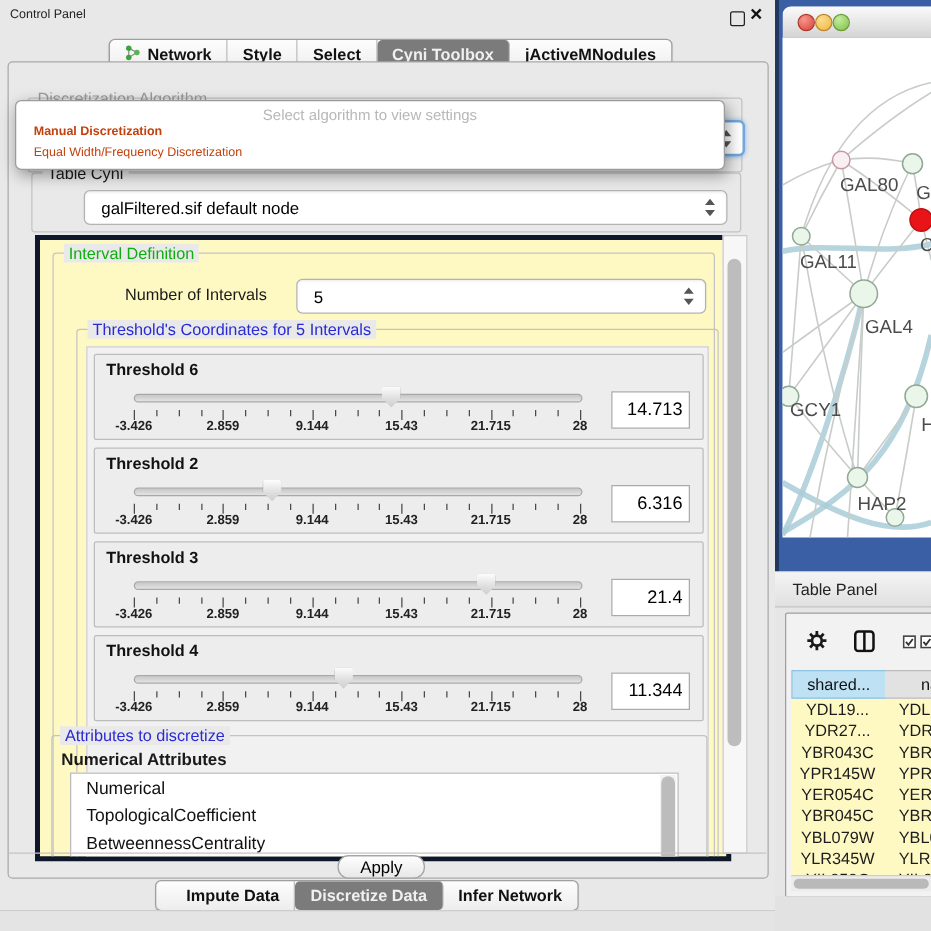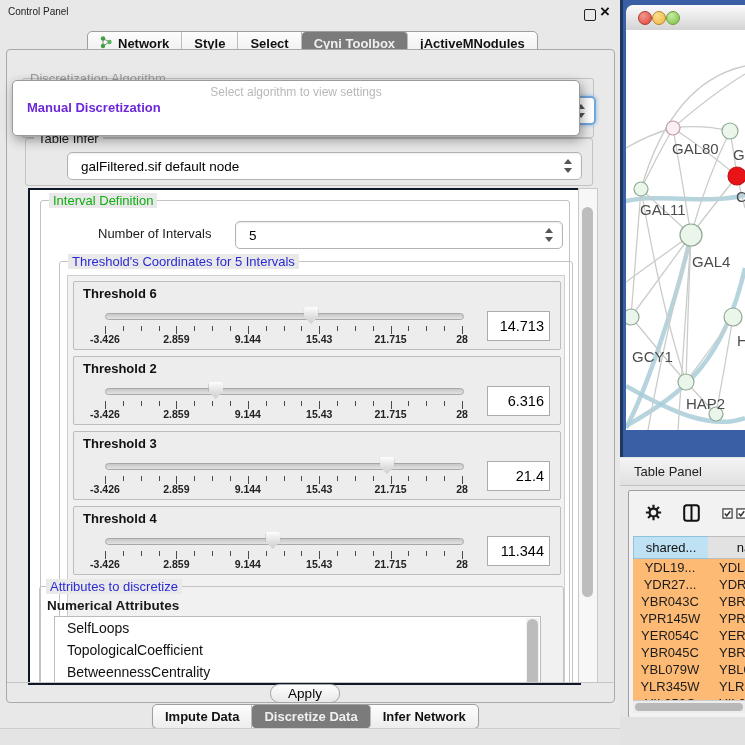--- a/index.html
+++ b/index.html
@@ -37,37 +37,37 @@
   
   #algo-group{left:22px;top:78px;width:570px;height:58px;}
   #algo-title{position:absolute;left:30px;top:71px;color:#979b97;font-size:13px;}
   #algo-combo-frag{left:566px;top:96px;width:26px;height:25px;background:#fff;
     border:2.5px solid #74a7dc;border-radius:5px;box-shadow:0 0 4px #86b4e4;z-index:5;}
 
   
   #popup{left:12px;top:80px;width:566px;height:54px;background:#fff;border:1px solid #9b9b9b;
     border-radius:5px;box-shadow:2px 4px 12px rgba(0,0,0,.38);z-index:50;}
   #popup-hint{left:0;top:4px;width:100%;text-align:center;color:var(--popup-hint);font-size:12px;}
-  .popup-item{left:2px;width:560px;padding-left:12px;font-size:13px;color:#6d28d9;white-space:nowrap;}
+  .popup-item{left:2px;width:560px;padding-left:12px;font-size:10px;color:#c2410c;white-space:nowrap;}
   #popup-item-0{top:19px;font-weight:bold;}
   #popup-item-1{top:36px;}
 
   
   #tabledata-group{left:25px;top:138px;width:566px;height:46px;}
   .combo{position:absolute;background:#fff;border:1px solid #b3b3b3;border-radius:5px;
     box-shadow:inset 0 1px 2px rgba(0,0,0,.08);display:flex;align-items:center;}
   .combo .cval{padding-left:13px;font-size:13.5px;color:#000;}
   .stepper{position:absolute;right:8px;top:50%;transform:translateY(-50%);width:9px;height:14px;}
   .stepper:before,.stepper:after{content:"";position:absolute;left:0;border-left:4.5px solid transparent;border-right:4.5px solid transparent;}
   .stepper:before{top:0;border-bottom:5px solid #555;}
   .stepper:after{bottom:0;border-top:5px solid #555;}
   #tabledata-combo{left:41px;top:13px;width:513px;height:26px;}
 
   
-  #viewport{left:28px;top:188px;width:549px;height:493px;overflow:hidden;border:2px solid #0f172a;background:#ffffff;}
+  #viewport{left:28px;top:188px;width:549px;height:493px;overflow:hidden;border:4px solid #0f172a;background:#fef9c3;}
   #v-scrollbar{left:578px;top:188px;width:18px;height:493px;background:#f7f7f7;border:1px solid #c9c9c9;}
   #v-thumb{position:absolute;left:2.5px;top:18px;width:11px;height:390px;background:#bdbdbd;border-radius:6px;}
 
   #interval-group{left:10px;top:10px;width:528px;height:566px;}
   #interval-title{color:var(--accent-green-title);}
   #noi-label{position:absolute;left:57px;top:25px;font-weight:normal;}
   #noi-combo{left:194px;top:20px;width:326px;height:26px;}
 
   #thr-group{left:18px;top:60px;width:512px;height:510px;}
   #thr-title{color:var(--accent-blue-title);white-space:nowrap;}
@@ -95,21 +95,21 @@
   #num-attr-label{position:absolute;left:17px;top:408px;font-weight:bold;font-size:13.5px;}
   #attr-list{position:absolute;left:24px;top:426px;width:485px;height:84px;background:#fff;border:1px solid #bbb;}
   .list-item{padding:3px 0 3px 12px;font-size:14px;color:#111;}
   #list-scrollbar{position:absolute;right:1px;top:1px;width:13px;height:80px;background:#f2f2f2;}
   #list-thumb{position:absolute;left:1px;top:1px;width:11px;height:76px;background:#bcbcbc;border-radius:6px;}
 
   #apply-sep{left:7px;top:682px;width:606px;height:1px;background:#c4c4c4;}
   #apply-btn{left:270px;top:684px;width:68px;height:17px;background:linear-gradient(#fefefe,#e8e8e8);
     border:1px solid #a5a5a5;border-radius:9px;text-align:center;font-size:13.5px;line-height:17px;color:#000;}
 
-  #bottom-tabs{left:152px;top:704px;height:23px;}
+  #bottom-tabs{left:124px;top:704px;height:23px;padding-left:12px;}
   #cp-bottom-line{left:0;top:728px;width:620px;height:1px;background:#cdcdcd;}
   #cp-bottom{left:0;top:729px;width:620px;height:16px;background:#e4e4e4;}
 
   
   #net-window{left:620px;top:0;width:125px;height:457px;
     background:linear-gradient(90deg,var(--frame-blue-dark) 0 3px,var(--frame-blue) 3px);}
   #net-titlebar{left:6px;top:5px;width:119px;height:25px;border-top-left-radius:7px;
     background:linear-gradient(#fbfbfb,#d4d4d4);border-bottom:1px solid #a9a9a9;}
   .light{position:absolute;top:6px;width:12px;height:12px;border-radius:50%;}
   #light-close{left:12px;background:radial-gradient(circle at 35% 30%,#f4988f,var(--traffic-red));border:1px solid #ad3a31;}
@@ -127,21 +127,21 @@
   
   #tp-bar{left:620px;top:458px;width:125px;height:27px;background:linear-gradient(#f4f4f4,#e0e0e0);
     border-bottom:1px solid #c2c2c2;}
   #tp-title{left:14px;top:6px;font-size:13px;color:#222;}
   #tp-container{left:628px;top:490px;width:117px;height:226px;border:1px solid #9e9e9e;border-radius:2px;background:#f2f2f2;}
   #tp-toolbar{position:absolute;left:0;top:0;width:117px;height:40px;}
   #gear-icon{position:absolute;left:16px;top:13px;}
   #split-icon{position:absolute;left:54px;top:13px;}
   #check-icon-1{position:absolute;left:93px;top:16px;}
   #check-icon-2{position:absolute;left:107px;top:16px;}
-  #tp-table{position:absolute;left:4px;top:45px;width:113px;height:164px;background:#fdba74;overflow:hidden;}
+  #tp-table{position:absolute;left:4px;top:45px;width:113px;height:164px;background:#fef9c3;overflow:hidden;}
   .th{position:absolute;top:0;height:21px;line-height:21px;text-align:center;font-size:13px;color:#111;}
   #th-shared{left:0;width:74px;background:var(--header-selected-col);border:1px solid #8fc2de;}
   #th-name{left:75px;width:90px;background:#e2e2e2;border:1px solid #bdbdbd;border-left:none;}
   .trow{position:absolute;left:0;width:170px;height:17px;line-height:17px;font-size:13px;color:#1c1c1c;}
   .c1{position:absolute;left:0;width:74px;text-align:center;}
   .c2{position:absolute;left:86px;}
   #h-scrollbar{position:absolute;left:4px;top:209px;width:113px;height:12px;background:#ececec;border-top:1px solid #ccc;}
   #h-thumb{position:absolute;left:2px;top:2px;width:108px;height:8px;background:#b9b9b9;border-radius:5px;}
   #right-bottom{left:620px;top:717px;width:125px;height:28px;background:#e2e2e2;}
 </style>
@@ -190,24 +190,25 @@
 
   <div class="group" id="algo-group"></div>
   <div id="algo-title">Discretization Algorithm</div>
   <div class="abs" id="algo-combo-frag">
     <span class="stepper"></span>
   </div>
 
   <div class="abs" id="popup">
     <div class="abs" id="popup-hint">Select algorithm to view settings</div>
     <div class="abs popup-item" id="popup-item-0">Manual Discretization</div>
+    <div class="abs popup-item" id="popup-item-1">Equal Width/Frequency Discretization</div>
   </div>
 
   <div class="group" id="tabledata-group">
-    <span class="gtitle">Table Infer</span>
+    <span class="gtitle">Table Cyni</span>
     <div class="combo" id="tabledata-combo">
       <span class="cval">galFiltered.sif default node</span>
       <span class="stepper"></span>
     </div>
   </div>
 
   <div class="abs" id="viewport">
 
     <div class="group" id="interval-group">
       <span class="gtitle" id="interval-title">Interval Definition</span>
@@ -381,21 +382,21 @@
         </div>
         <div class="tvalue">11.344</div>
       </div>
     </div>
 
     <div class="group" id="attr-group">
       <span class="gtitle" id="attr-title">Attributes to discretize</span>
     </div>
     <div id="num-attr-label">Numerical Attributes</div>
     <div id="attr-list">
-      <div class="list-item">SelfLoops</div>
+      <div class="list-item">Numerical</div>
       <div class="list-item">TopologicalCoefficient</div>
       <div class="list-item">BetweennessCentrality</div>
       <div id="list-scrollbar">
           <div id="list-thumb"></div>
         </div>
     </div>
   </div>
 
   <div class="abs" id="v-scrollbar">
     <div id="v-thumb"></div>
@@ -468,21 +469,21 @@
     <circle class="node" cx="107" cy="287" r="9"></circle>
     <circle class="node" cx="60" cy="352" r="8"></circle>
     <circle class="node" cx="90" cy="384" r="7"></circle>
   </svg>
 </div>
 <div class="nlabel abs" style="left:672px;top:140px;">GAL80</div>
 <div class="nlabel abs" style="left:733px;top:146px;">GA</div>
 <div class="nlabel abs" style="left:640px;top:201px;">GAL11</div>
 <div class="nlabel abs" style="left:736px;top:188px;">C</div>
 <div class="nlabel abs" style="left:692px;top:253px;">GAL4</div>
-<div class="nlabel abs" style="left:632px;top:348px;">GCY1</div>
+<div class="nlabel abs" style="left:632px;top:320px;">GCY1</div>
 <div class="nlabel abs" style="left:737px;top:332px;">H</div>
 <div class="nlabel abs" style="left:686px;top:395px;">HAP2</div>
 
 <div class="abs" id="tp-bar">
   <div class="abs" id="tp-title">Table Panel</div>
 </div>
 
 <div class="abs" id="tp-container">
   <div id="tp-toolbar">
     <span id="gear-icon">

